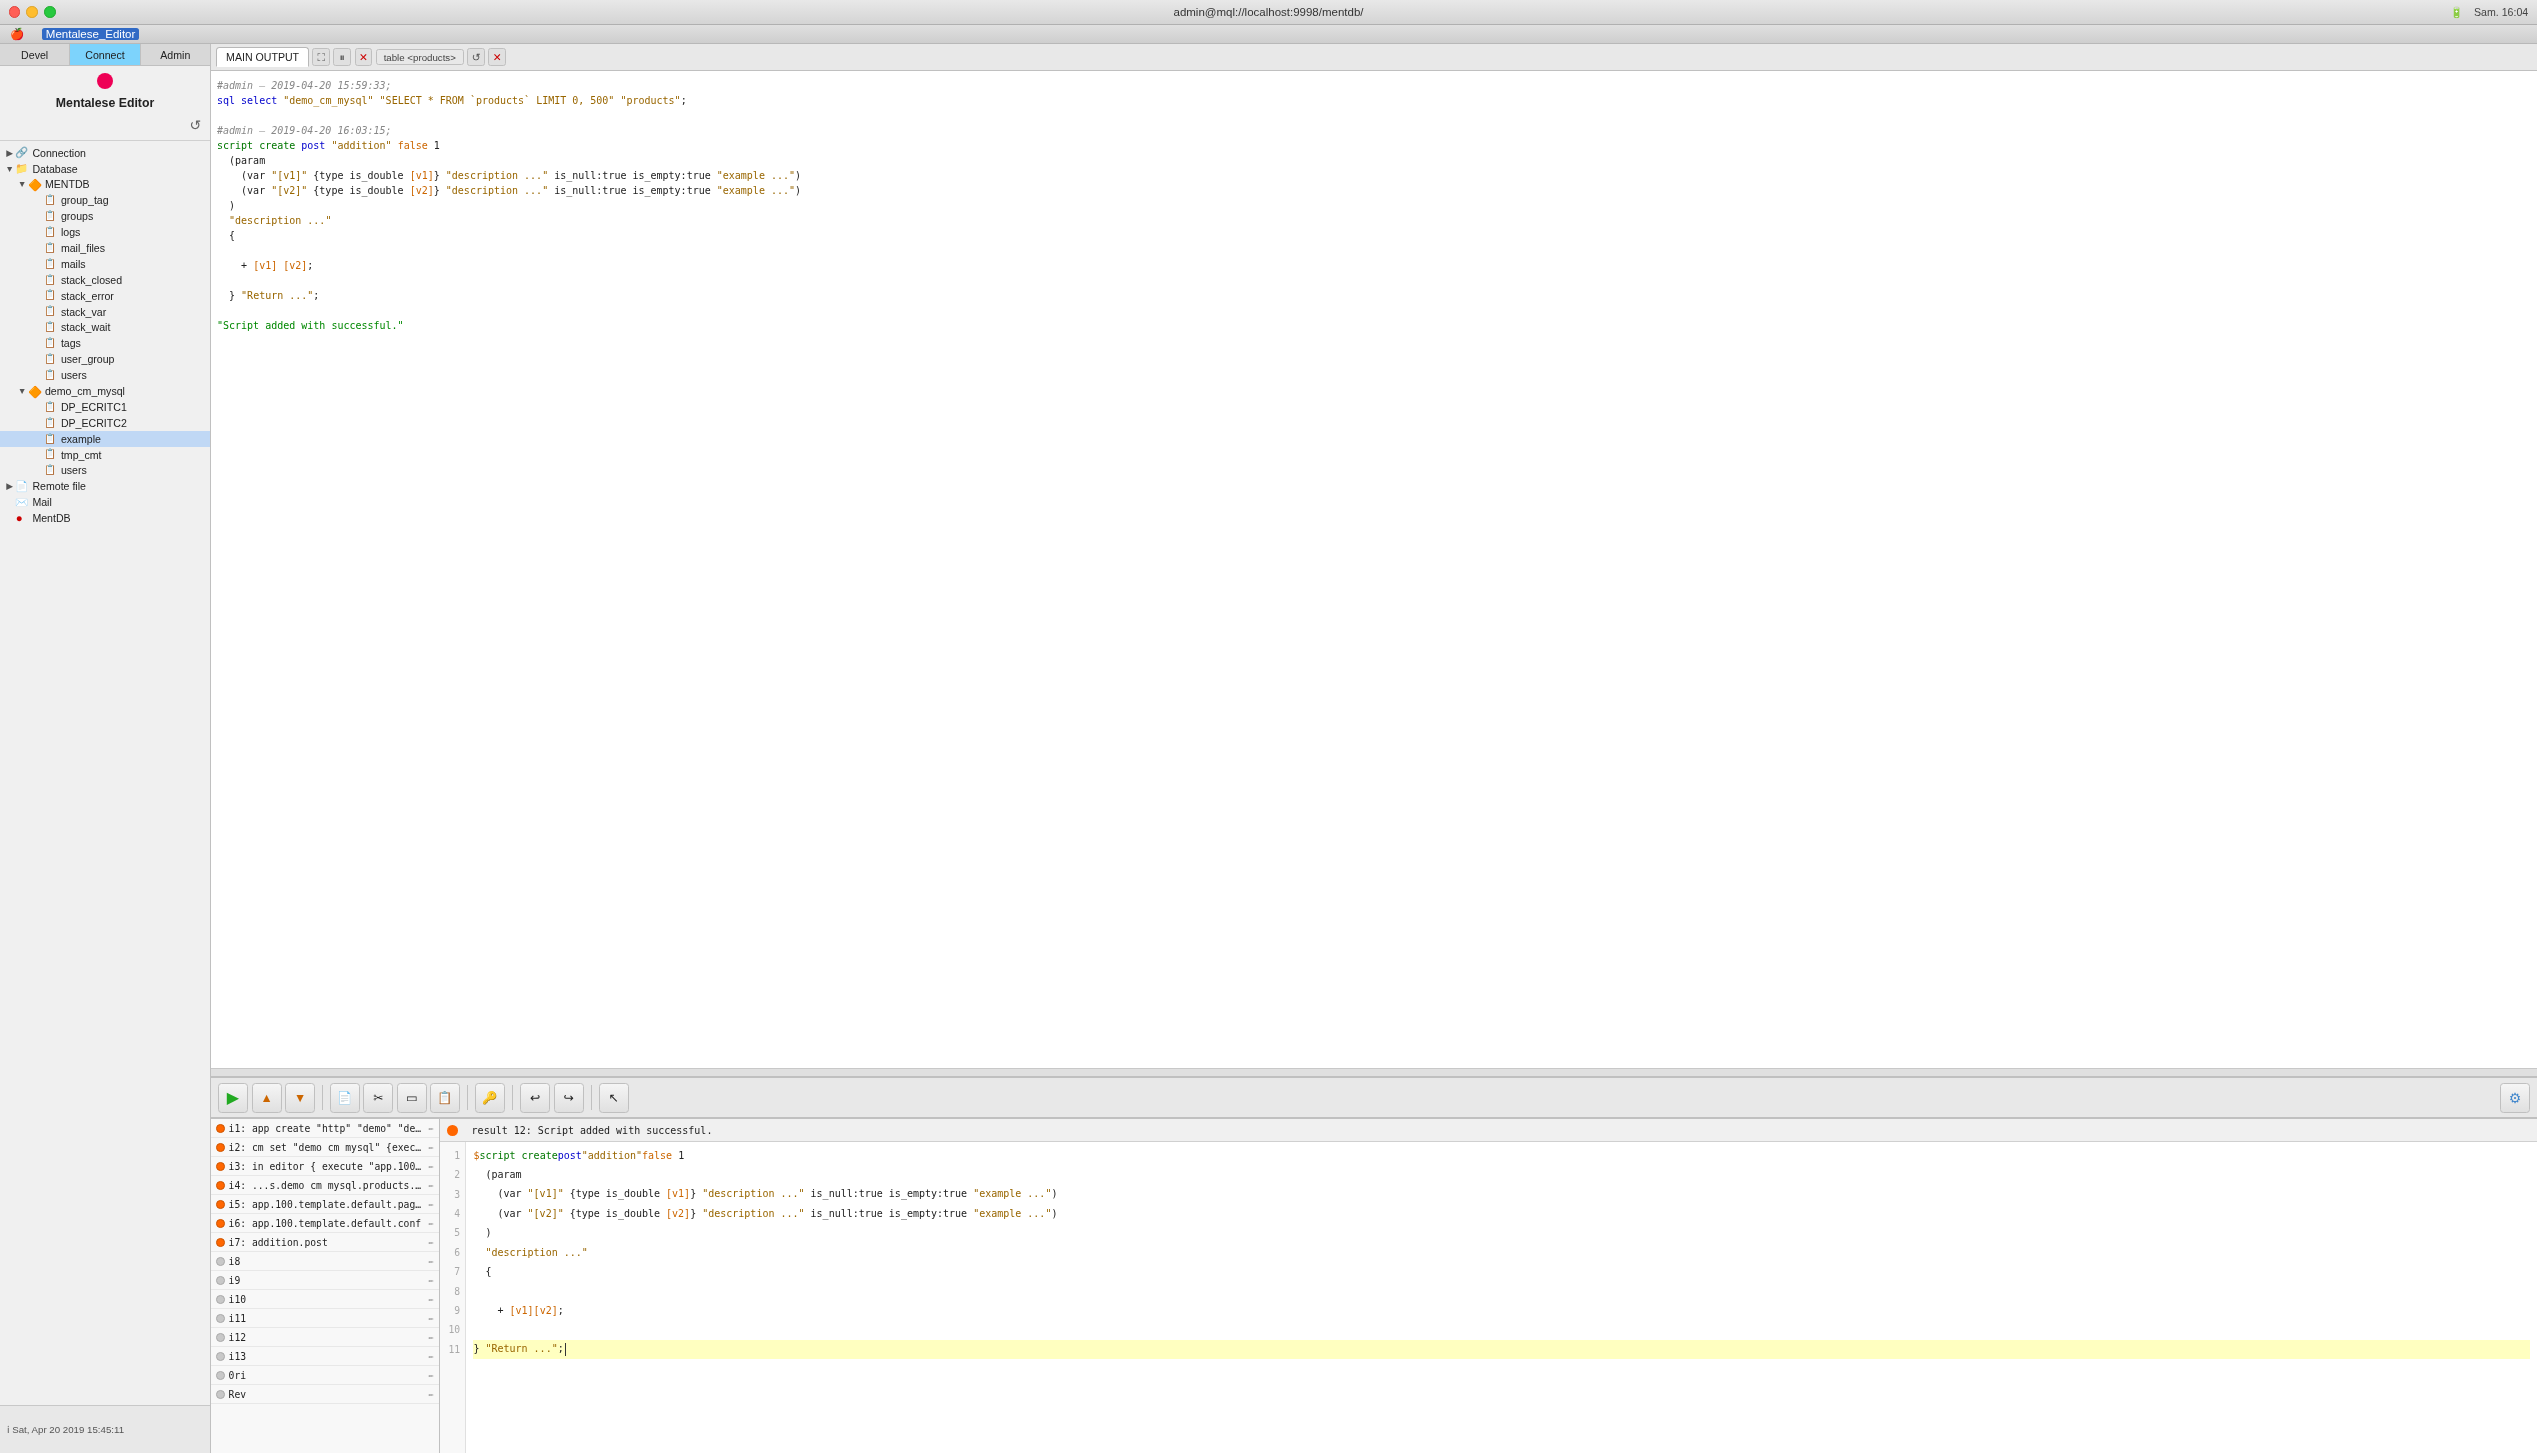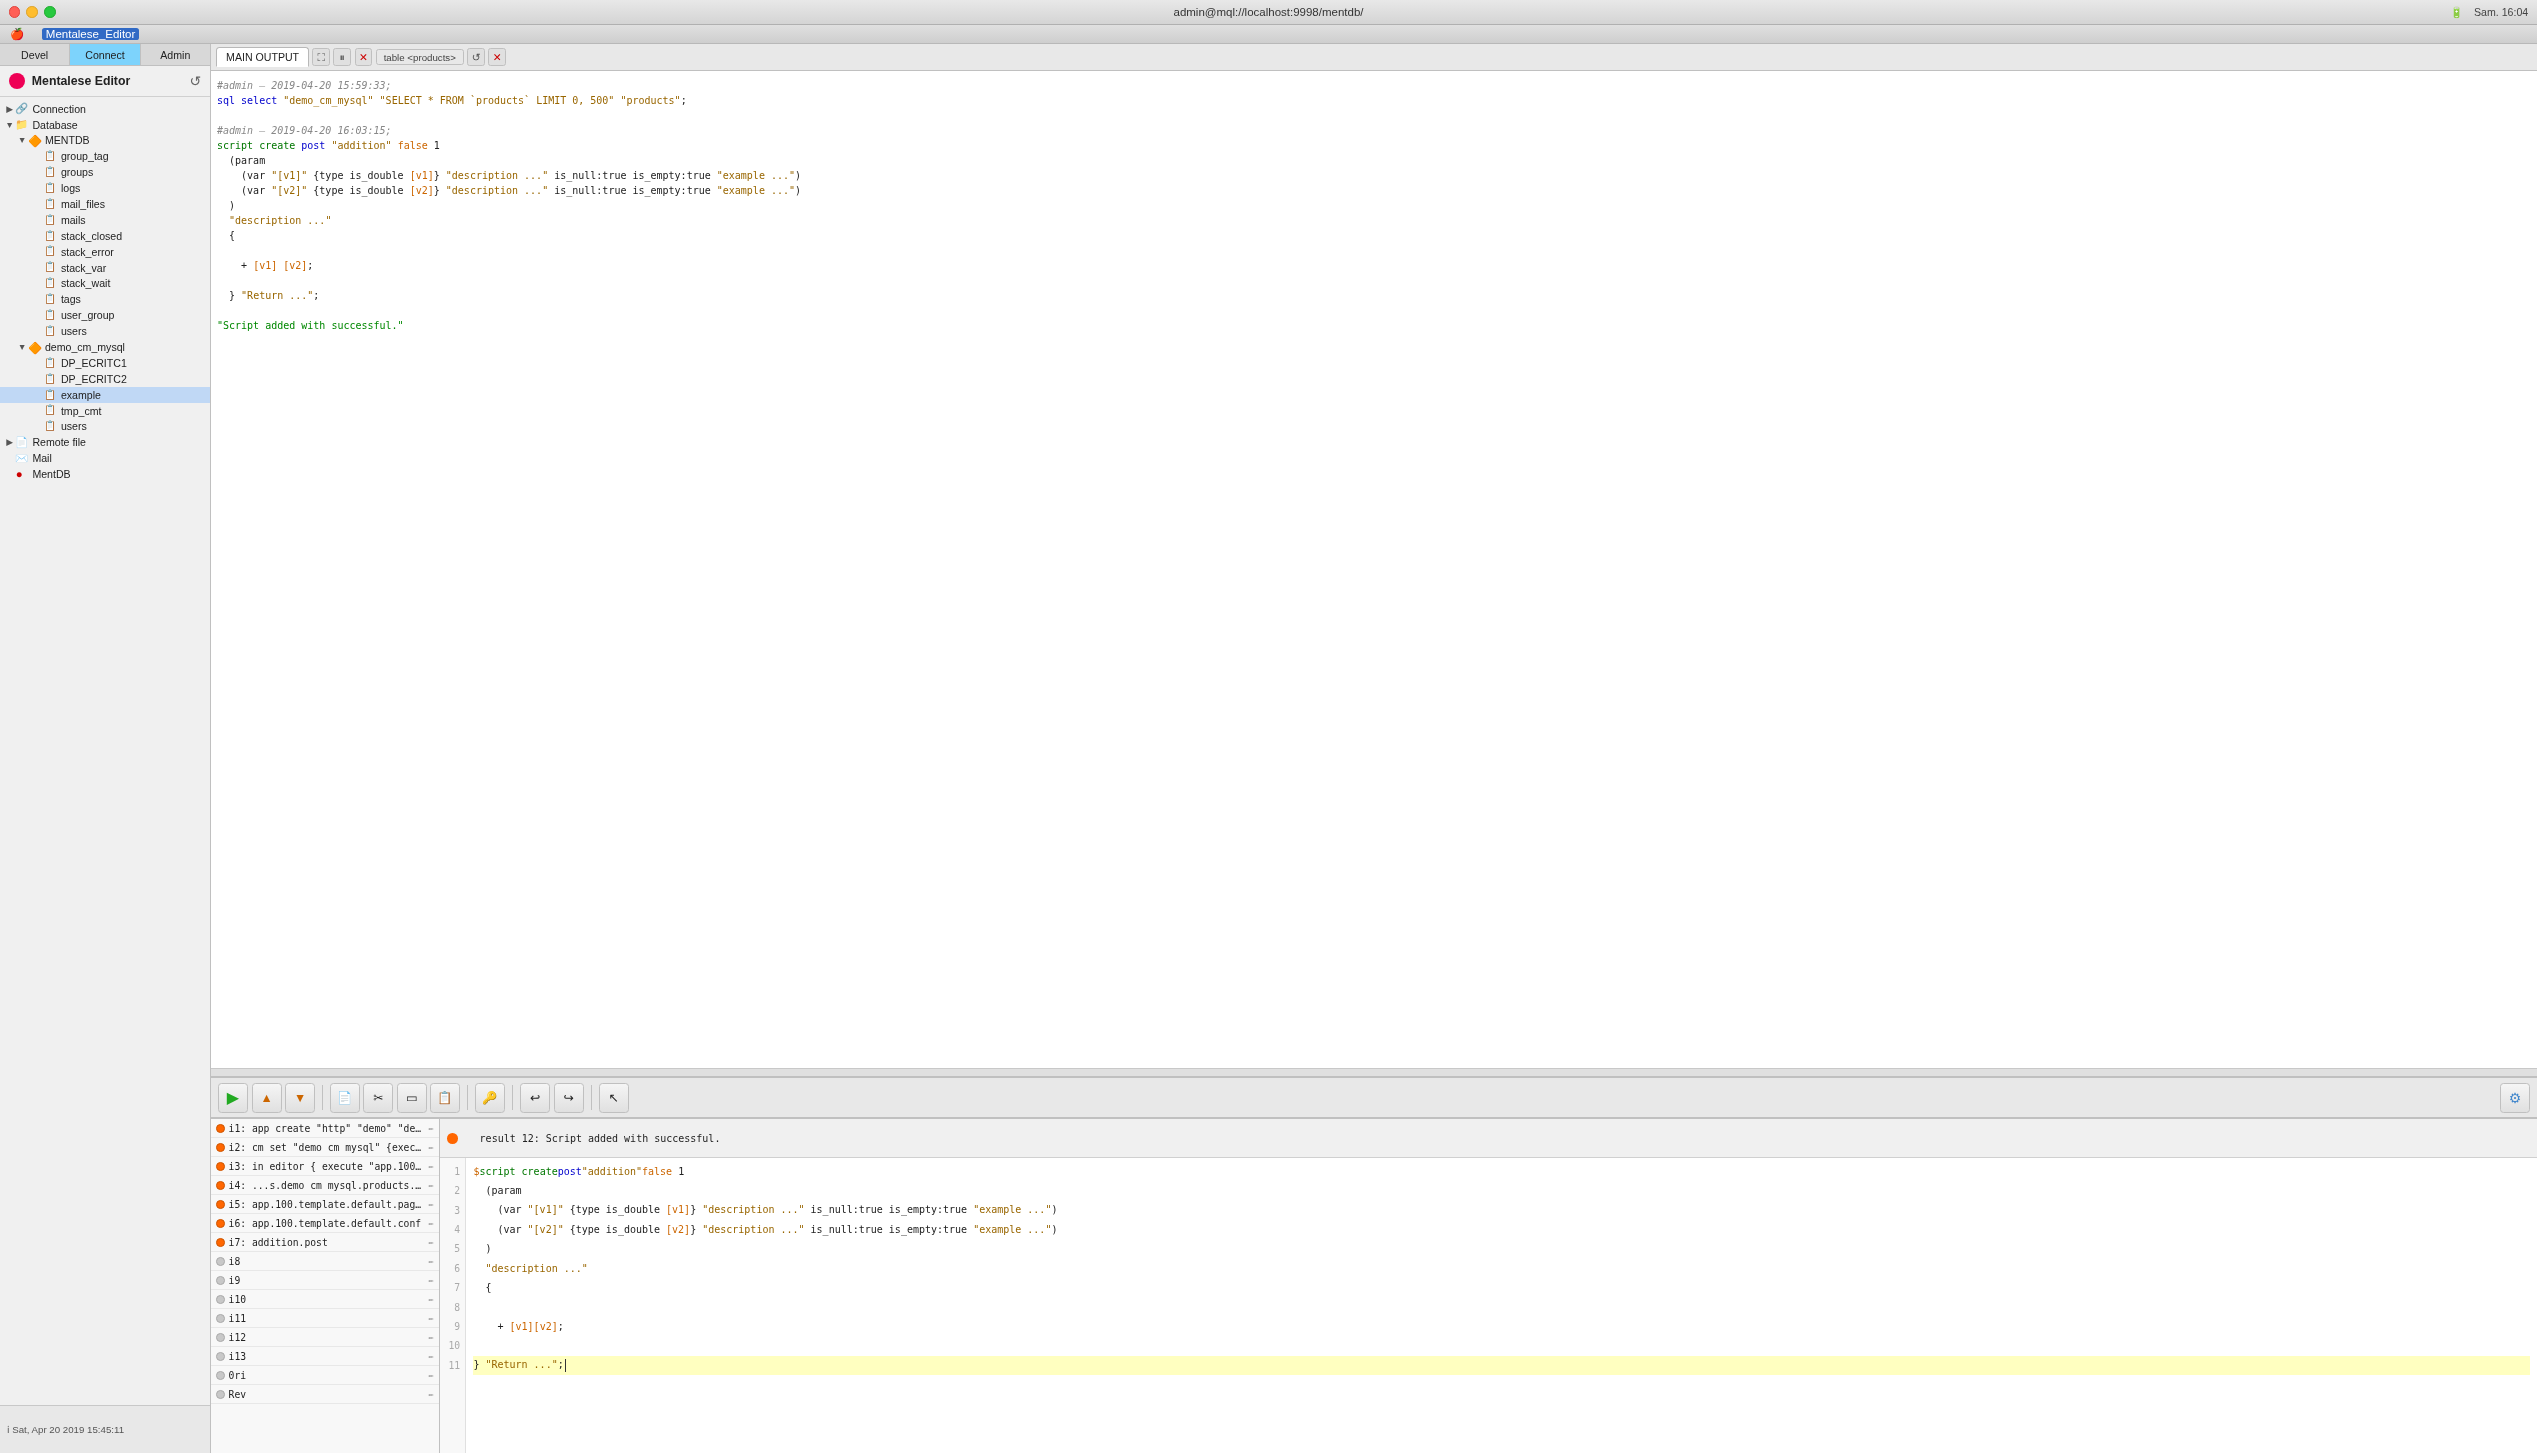--- a/index.html
+++ b/index.html
@@ -67,20 +67,21 @@
     }
     .sidebar-tab:last-child { border-right: none; }
     .sidebar-tab.active { background: #7dd3fc; font-weight: 500; }
 
     .sidebar-header {
       display: flex;
       align-items: center;
       padding: 7px 8.8px;
       gap: 7px;
       border-bottom: 0.9px solid #d0d0d0;
+      flex-direction: column;
     }
     .sidebar-logo-icon { width: 16px; height: 16px; background: #e05; border-radius: 50%; }
     .sidebar-title { font-size: 12.3px; font-weight: 600; color: #222; }
     .sidebar-refresh { margin-left: auto; font-size: 14px; cursor: pointer; color: #666; }
 
     .sidebar-tree { overflow-y: auto; flex: 1; padding: 3.5px 0; }
     .tree-item {
       display: flex;
       align-items: center;
       padding: 1.8px 0;
@@ -222,30 +223,30 @@
 
     
     .code-editor {
       flex: 1;
       background: #fff;
       display: flex;
       flex-direction: column;
       overflow: hidden;
     }
     .result-bar {
-      height: 39px;
+      height: 23px;
       background: #f0f0f0;
       border-bottom: 0.9px solid #d0d0d0;
       display: flex;
       align-items: center;
       padding: 0 7px;
       font-family: "Menlo", "Monaco", monospace;
       font-size: 9.7px;
       color: #333;
-      gap: 22px;
+      gap: 14px;
     }
     .result-dot { width: 10.6px; height: 10.6px; border-radius: 50%; background: #ff6600; flex-shrink: 0; }
     .result-text { color: #222; font-size: 10px; }
     .code-body {
       flex: 1;
       overflow-y: auto;
       font-family: "Menlo", "Monaco", monospace;
       font-size: 10px;
       line-height: 1.6;
       display: flex;

